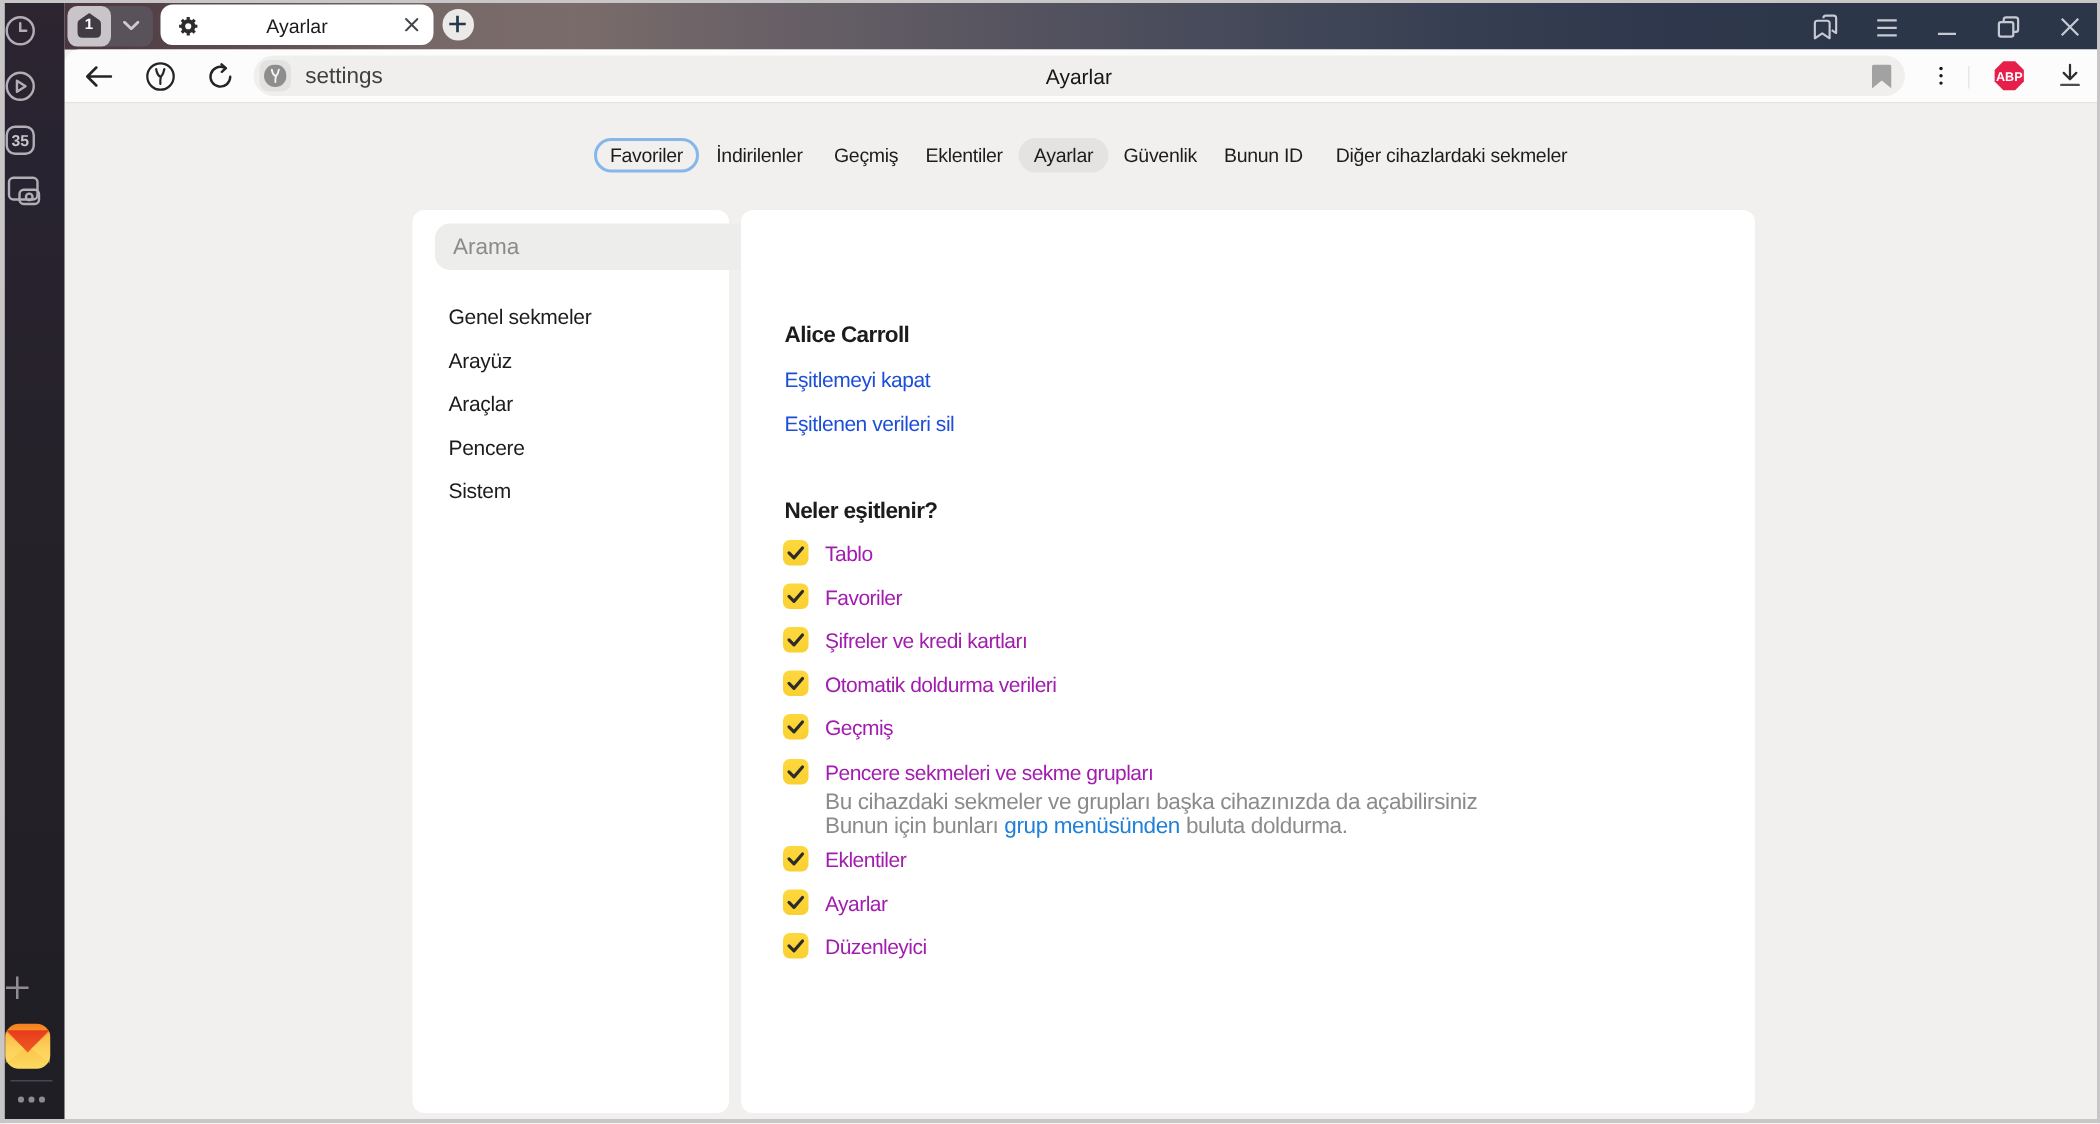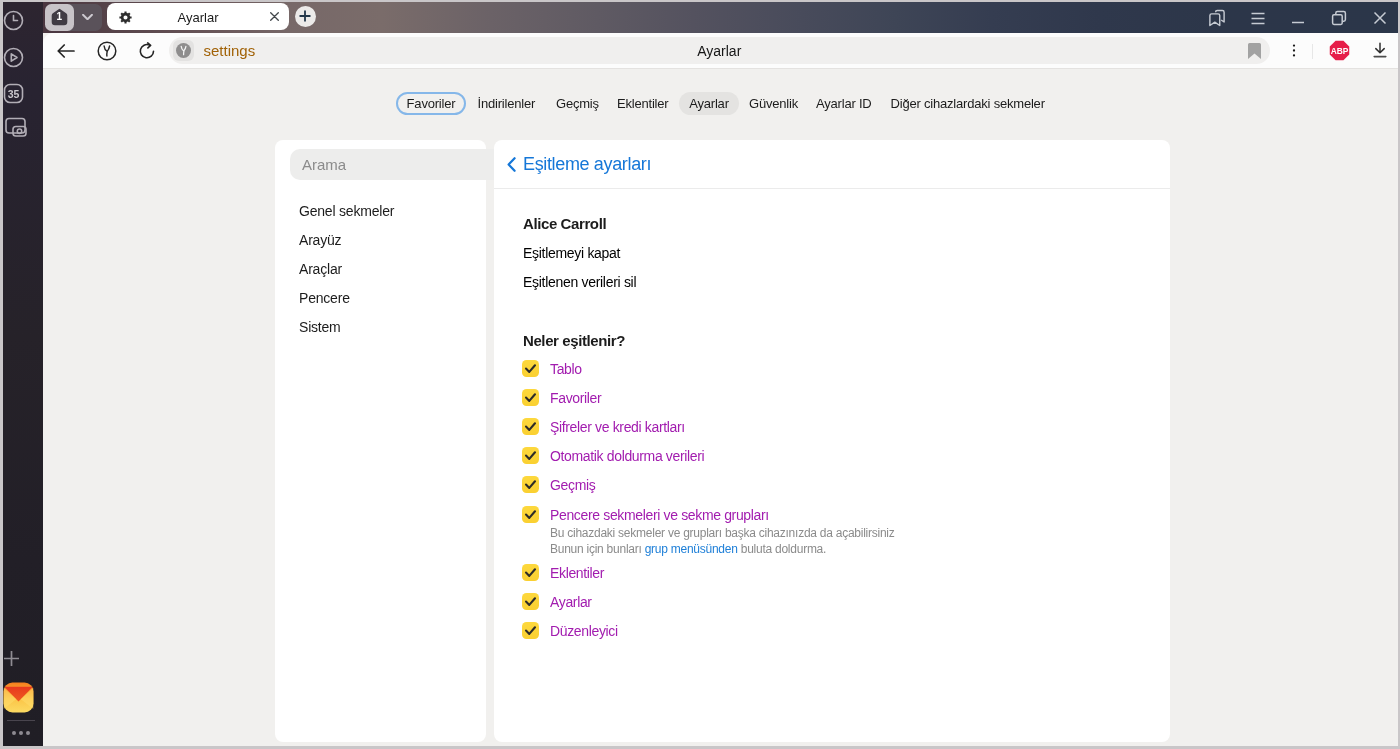--- a/index.html
+++ b/index.html
@@ -45,21 +45,21 @@
   .wc { position:absolute; top:7px; width:18px; height:18px; display:flex; align-items:center; justify-content:center; }
   .wc svg { display:block; }
   .wc-stroke { stroke:#c6cbd3; fill:none; stroke-width:1.5; }
 
   
   #toolbar { position:absolute; left:43px; top:33px; right:2px; height:36px; background:#fcfcfc;
     border-radius:10px 0 0 0; border-bottom:1px solid #e4e2e0; }
   .tb-icon { position:absolute; top:0; height:35px; display:flex; align-items:center; justify-content:center; }
   #urlbar { position:absolute; left:125.5px; top:3.5px; width:1101.5px; height:27px; border-radius:13.5px; background:#f0efee; }
   #url-favicon { position:absolute; left:4px; top:3px; width:21px; height:21px; border-radius:6px; background:#e3e2e1; display:flex; align-items:center; justify-content:center; }
-  #url-text { position:absolute; left:35px; top:5px; font-size:15px; color:#a16207; }
+  #url-text { position:absolute; left:35px; top:5px; font-size:15px; color:#404040; }
   #url-title { position:absolute; left:0; right:0; top:6.5px; text-align:center; font-size:14px; color:#161616; }
   #url-bookmark { position:absolute; right:9px; top:6px; }
   #tb-divider { position:absolute; left:1269px; top:10.5px; width:1px; height:15px; background:#e7e7e7; }
 
   
   #content { position:absolute; left:43px; top:69px; right:2px; bottom:3px; background:#f1f0ee;text-decoration:underline; }
 
   .nav-item { position:absolute; top:23px; height:23px; display:flex; align-items:center; font-size:13px; letter-spacing:-0.2px; color:#1c1c1c; white-space:nowrap; }
   .nav-pill-active { border:2px solid #85b7e9; border-radius:12px; justify-content:center; }
   .nav-pill-current { background:#e4e3e1; border-radius:12px; justify-content:center; }
@@ -71,27 +71,27 @@
   #search-input { position:absolute; left:15px; top:9px; width:216px; height:31px; border-radius:10px; background:#ededec; border:none; outline:none;
      font-family:"Liberation Sans",sans-serif; font-size:15px; color:#0f766e; padding:0 12px; }
   #search-input::placeholder { color:#8b8b8b; opacity:1; }
   .menu-item { position:absolute; left:24px; height:29px; display:flex; align-items:center; font-size:14px; letter-spacing:-0.2px; color:#1c1c1c; }
 
   #panel-header { position:absolute; left:0; right:0; top:0; height:49px; border-bottom:1px solid #ebebeb; }
   #panel-back { position:absolute; left:13px; top:16.5px; }
   #panel-title { position:absolute; left:29px; top:13.5px; font-size:18px; letter-spacing:-0.35px; color:#1577d8; }
 
   .bold-label { position:absolute; left:29px; font-size:15px; font-weight:bold; letter-spacing:-0.4px; color:#1c1c1c; }
-  .blue-link { position:absolute; left:29px; font-size:14px; letter-spacing:-0.3px; color:#000000; cursor:pointer;text-align:right; }
+  .blue-link { position:absolute; left:29px; font-size:14px; letter-spacing:-0.3px; color:#1d4ed8; cursor:pointer;text-align:right; }
 
   .chk-row { position:absolute; left:28px; height:17px; }
   .chk-box { position:absolute; left:0; top:0; width:17px; height:17px; border-radius:4.5px;
      background:linear-gradient(180deg,#fdd83d 0%, #fad031 100%); }
   .chk-label { position:absolute; left:28px; top:1px; font-size:14px; letter-spacing:-0.35px; color:#a21caf; white-space:nowrap; }
-  .chk-note { position:absolute; left:56px; font-size:12px; letter-spacing:-0.25px; color:#8b8b8b; white-space:nowrap; }
+  .chk-note { position:absolute; left:56px; font-size:15px; letter-spacing:-0.25px; color:#8b8b8b; white-space:nowrap; }
   .chk-note a { color:#2080d8; text-decoration:none; }
 </style>
 </head>
 <body>
 
 <div id="window" class="noselect">
 
   <div id="sidebar">
     <div class="sb-icon" style="top:8px;">
       <svg width="21" height="21" viewBox="0 0 21 21">
@@ -286,21 +286,21 @@
     <div class="nav-item" style="left:574px;">
         <span>Eklentiler</span>
       </div>
     <div class="nav-item nav-pill-current" style="left:636px; width:60px;">
         <span>Ayarlar</span>
       </div>
     <div class="nav-item" style="left:706px;">
         <span>Güvenlik</span>
       </div>
     <div class="nav-item" style="left:773px;">
-        <span>Ayarlar ID</span>
+        <span>Bunun ID</span>
       </div>
     <div class="nav-item" style="left:847.5px;">
         <span>Diğer cihazlardaki sekmeler</span>
       </div>
 
     <div class="card" id="card-left">
       <input id="search-input" type="text" placeholder="Arama" style="">
       <div class="menu-item" style="top:56.5px;">
           <span>Genel sekmeler</span>
         </div>
@@ -312,26 +312,20 @@
         </div>
       <div class="menu-item" style="top:143.5px;">
           <span>Pencere</span>
         </div>
       <div class="menu-item" style="top:172.5px;">
           <span>Sistem</span>
         </div>
     </div>
 
     <div class="card" id="card-right">
-      <div id="panel-header">
-        <svg id="panel-back" width="9" height="15" viewBox="0 0 9 15">
-          <path d="M7.6 1.2 L1.6 7.5 L7.6 13.8" stroke="#1577d8" stroke-width="2.2" fill="none" stroke-linecap="round" stroke-linejoin="round"></path>
-        </svg>
-        <span id="panel-title">Eşitleme ayarları</span>
-      </div>
 
       <div class="bold-label" style="top:75px;">Alice Carroll</div>
       <div class="blue-link" style="top:104.5px;">Eşitlemeyi kapat</div>
       <div class="blue-link" style="top:133.5px;">Eşitlenen verileri sil</div>
       <div class="bold-label" style="top:192px;">Neler eşitlenir?</div>
 
       <div class="chk-row" style="top:220px;">
         <span class="chk-box"><svg width="17" height="17" viewBox="0 0 17 17">
               <path d="M4 8.6 L7.3 11.9 L13 5.3" stroke="#2e2c28" stroke-width="2.1" fill="none" stroke-linecap="round" stroke-linejoin="round"></path>
             </svg></span>

